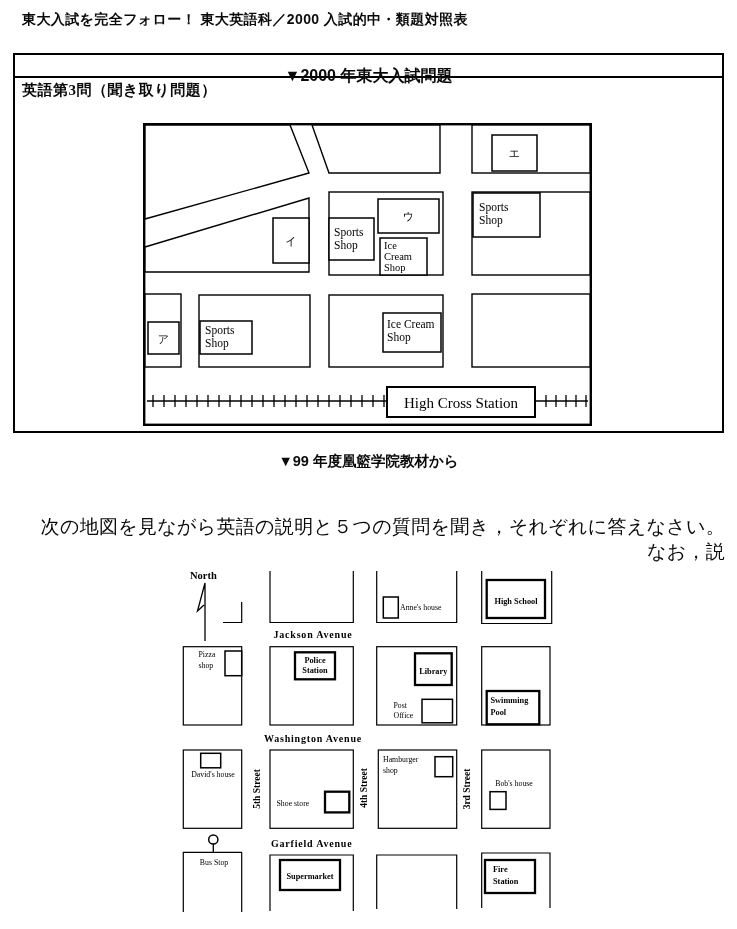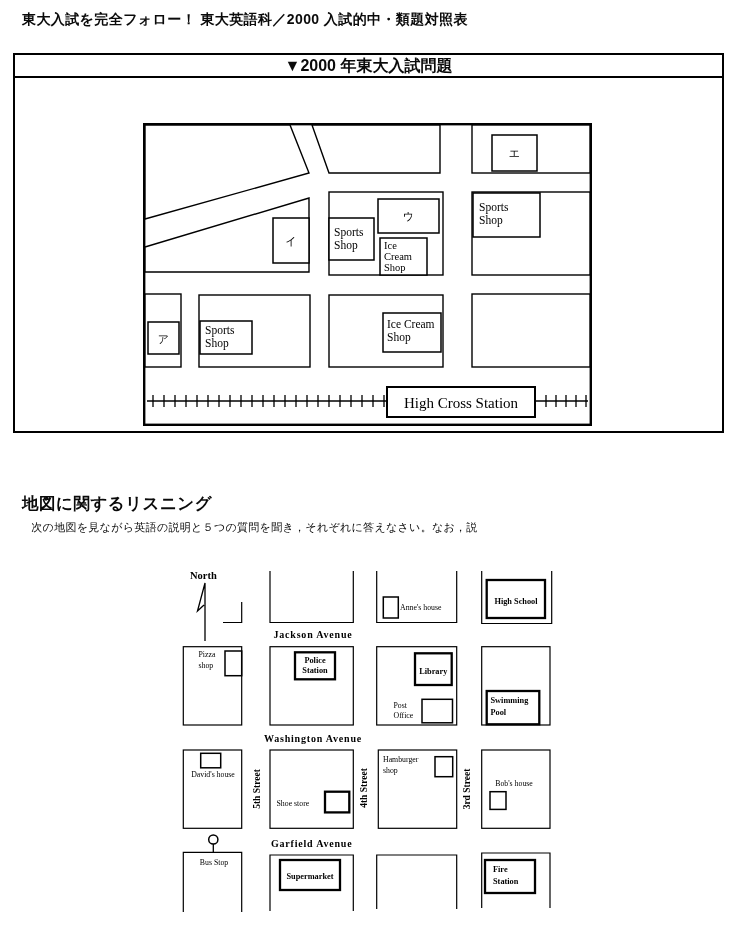--- a/index.html
+++ b/index.html
@@ -15,21 +15,21 @@
     white-space:pre;
   }
   .exam-box {
     position:absolute; left:13px; top:53px; width:707px; height:376px;
     border:2px solid #000;
   }
   .exam-box-header {
     width:100%; box-sizing:border-box; text-align:center;
     font-family:"Liberation Sans", sans-serif;
     font-size:16px; font-weight:bold;
-    padding-top:1px; height:23px;
+    padding-top:11px; height:23px;
     border-bottom:2px solid #000;
   }
   .q-heading {
     margin:3px 0 0 7px;
     font-size:15px; font-weight:600; letter-spacing:0.5px;
   }
   .q-instruction {
     margin:3px 0 0 35px;
     font-size:16px;
   }
@@ -39,21 +39,21 @@
     font-family:"Liberation Sans", sans-serif;
     font-size:14.5px; font-weight:bold;
   }
   .listening-heading {
     position:absolute; left:22px; top:493px;
     font-family:"Liberation Sans", sans-serif;
     font-size:16.5px; font-weight:bold; letter-spacing:0.5px;
   }
   .listening-text {
     position:absolute; left:20px; top:515px; width:705px;
-    font-size:11px; line-height:24.5px; letter-spacing:0.3px;
+    font-size:19px; line-height:24.5px; letter-spacing:0.3px;text-align:right;
   }
   .map2-svg { position:absolute; left:180px; top:565px; }
 
   
   .blk  { fill:#fff; stroke:#000; stroke-width:1.4; }
   .bd1  { fill:none; stroke:#000; stroke-width:2.4; }
   .lbox { fill:#fff; stroke:#000; stroke-width:1.5; }
   .sbox { fill:#fff; stroke:#000; stroke-width:1.5; }
   .rail { stroke:#000; stroke-width:1.6; fill:none; }
   .tick { stroke:#000; stroke-width:1.3; fill:none; }
@@ -77,20 +77,21 @@
 </style>
 </head>
 <body>
 
 <div class="page">
 
   <div class="doc-title">東大入試を完全フォロー！ 東大英語科／2000 入試的中・類題対照表</div>
 
   <div class="exam-box">
     <div class="exam-box-header">▼2000 年東大入試問題</div>
+    <div class="q-heading">英語第3問（聞き取り問題）</div>
 
     <svg class="map1-svg" width="449" height="303" viewBox="0 0 449 303">
       <rect class="bd1" x="1.2" y="1.2" width="446.6" height="300.6"></rect>
 
       <polygon class="blk" points="2,2 147,2 166,50 2,96"></polygon>
       <polygon class="blk" points="169,2 297,2 297,50 186,50"></polygon>
       <rect class="blk" x="329" y="2" width="118" height="48"></rect>
       <polygon class="blk" points="2,124 166,75 166,149 2,149"></polygon>
       <rect class="blk" x="186" y="69" width="114" height="83"></rect>
       <rect class="blk" x="329" y="69" width="118" height="83"></rect>
@@ -129,21 +130,21 @@
       <rect class="sbox" x="57" y="198" width="52" height="33"></rect>
       <text class="m1t" x="62" y="211">Sports</text>
       <text class="m1t" x="62" y="224">Shop</text>
 
       <rect class="sbox" x="240" y="190" width="58" height="39"></rect>
       <text class="m1t" x="244" y="205">Ice Cream</text>
       <text class="m1t" x="244" y="218">Shop</text>
     </svg>
   </div>
 
-  <div class="listening-heading">地図に関するリスニング</div>
+  <div class="section2-header">▼99 年度凰籃学院教材から</div>
   <div class="listening-text">
     <div>　次の地図を見ながら英語の説明と５つの質問を聞き，それぞれに答えなさい。なお，説</div>
   </div>
 
   <svg class="map2-svg" width="380" height="364" viewBox="0 0 380 364">
 
     <text class="north" x="10" y="13.5">North</text>
     <path class="ar" d="M25,76 L25,18 L17.5,46 L24,40"></path>
 
     <path class="tl" d="M43,57.5H61.7V37"></path>

